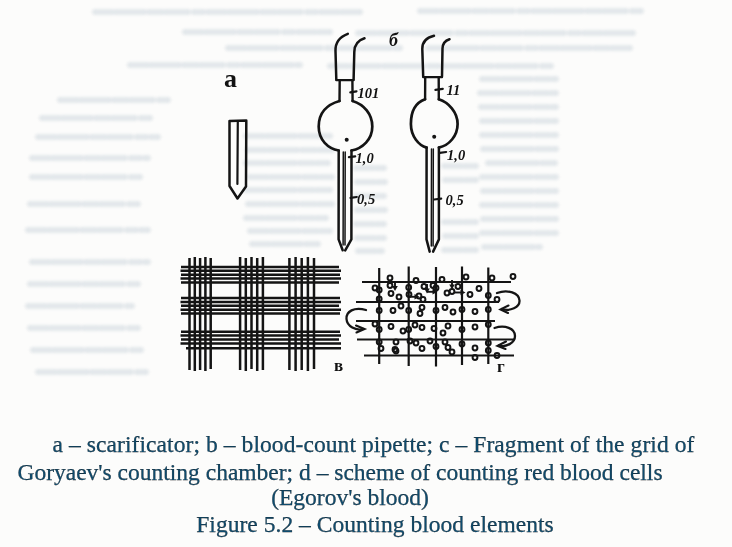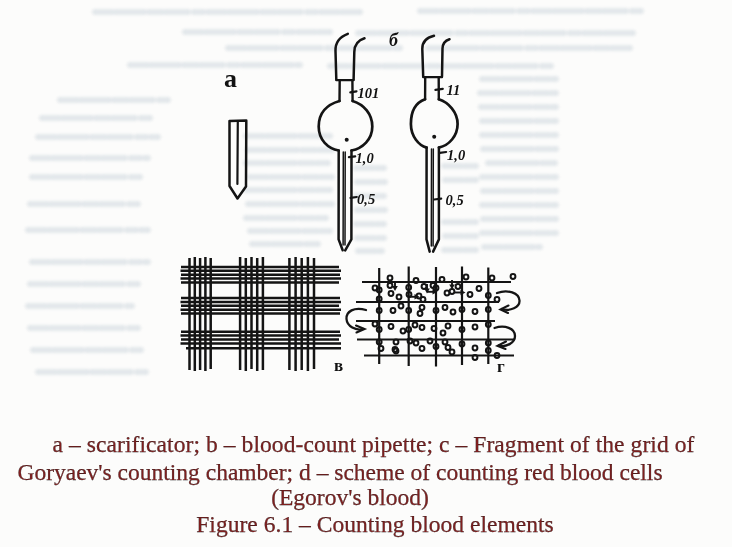--- a/index.html
+++ b/index.html
@@ -1,19 +1,19 @@
 <!DOCTYPE html>
 <html><head>
 <meta charset="utf-8">
 <style>
   html,body{margin:0;padding:0;}
   #page{position:relative;width:732px;height:547px;background:#fcfcfb;overflow:hidden;
         font-family:"Liberation Serif", serif;}
   .cap{position:absolute;white-space:nowrap;transform:translateX(-50%);
-       font-size:23.5px;line-height:26px;color:#7f1d1d;opacity:0.99;-webkit-text-stroke:0.25px #141414;}
+       font-size:23.5px;line-height:26px;color:#0c4a6e;opacity:0.99;-webkit-text-stroke:0.25px #141414;}
 </style>
 </head>
 <body>
 <div id="page">
 <svg width="732" height="547" viewBox="0 0 732 547" style="position:absolute;left:0;top:0;" fill="none" stroke="none">
   <defs>
     <filter id="blur2" x="-30%" y="-30%" width="160%" height="160%">
       <feGaussianBlur stdDeviation="1.6"></feGaussianBlur>
     </filter>
   </defs>
@@ -256,14 +256,14 @@
     <path d="M506,341.5 L497.5,345.8 L505.5,349" stroke-width="2.1"></path>
 
     <path d="M366,310 C354,306.5 346,311.5 346.5,319 C347,326.5 356,331 363,329"></path>
     <path d="M356,325.5 L364.5,329 L356.5,332.5" stroke-width="2.1"></path>
   </g>
 </svg>
 
 <div class="cap" style="left:373.5px;top:431px;letter-spacing:0.08px;">a – scarificator; b – blood-count pipette; c – Fragment of the grid of</div>
 <div class="cap" style="left:340px;top:458.5px;">Goryaev's counting chamber; d – scheme of counting red blood cells</div>
 <div class="cap" style="left:350px;top:484px;">(Egorov's blood)</div>
-<div class="cap" style="left:375px;top:511px;letter-spacing:0.03px;">Figure 6.1 – Counting blood elements</div>
+<div class="cap" style="left:375px;top:511px;letter-spacing:0.03px;">Figure 5.2 – Counting blood elements</div>
 </div>
 
 </body></html>

